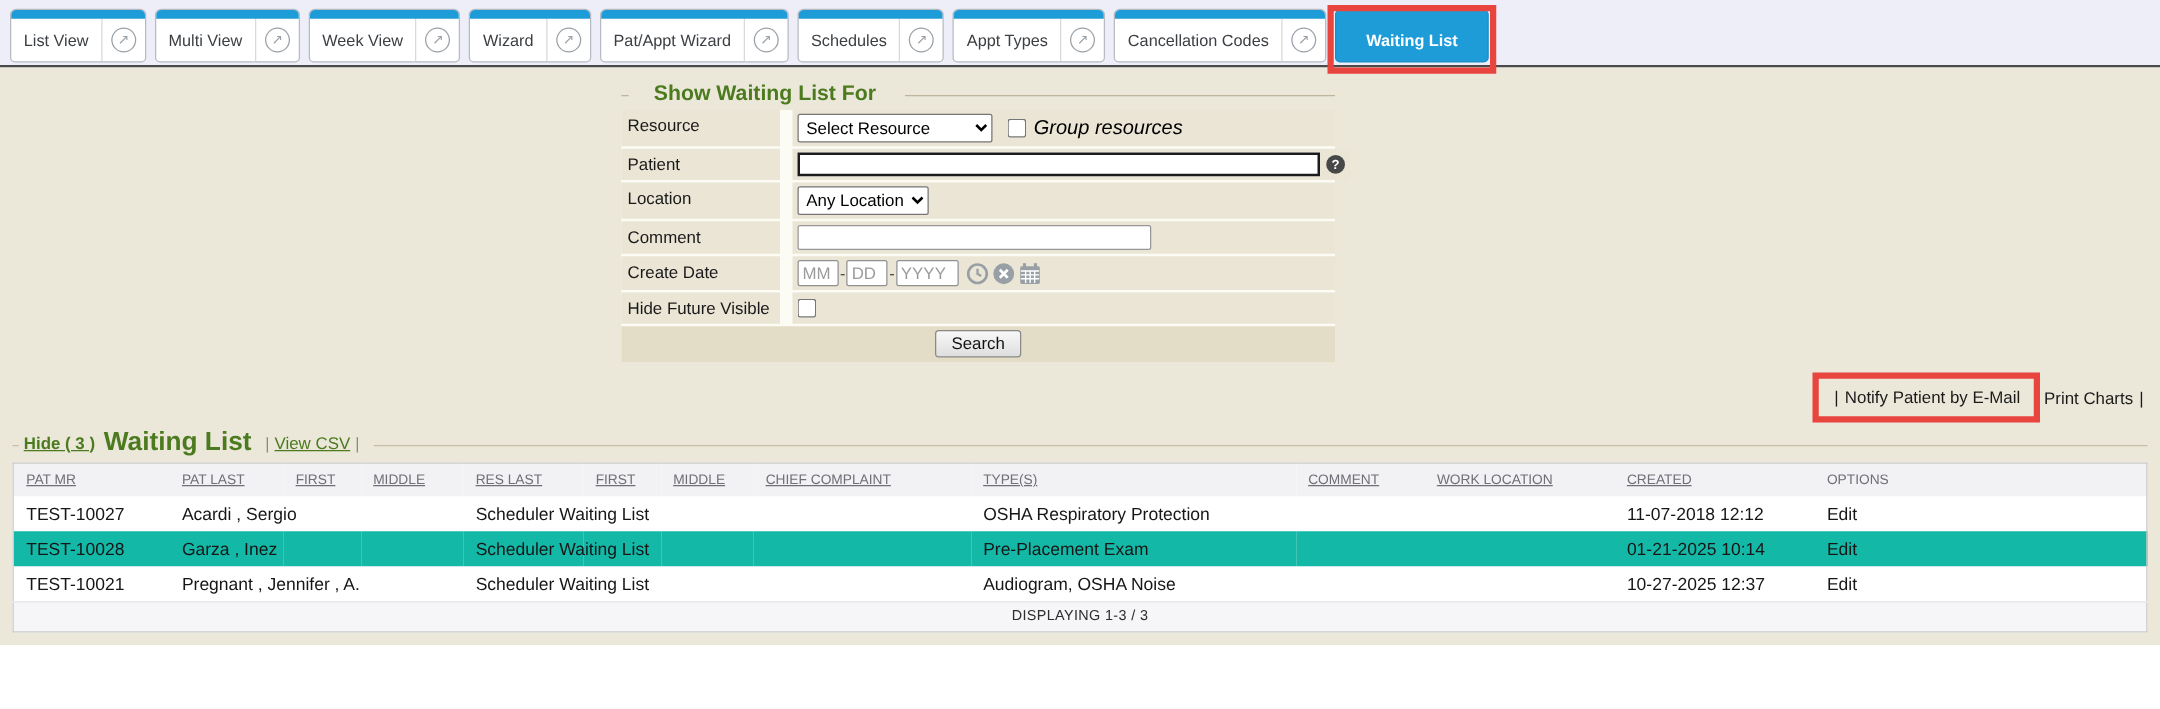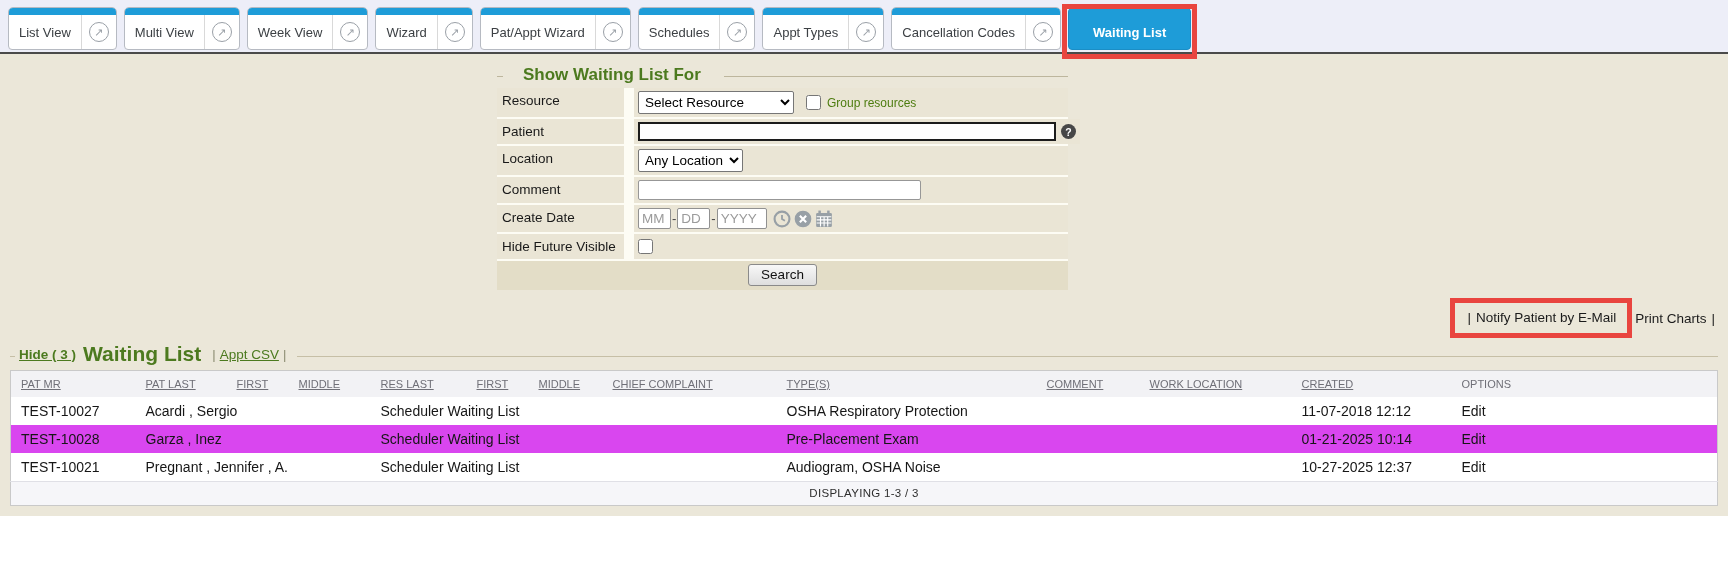--- a/index.html
+++ b/index.html
@@ -67,21 +67,21 @@
             padding:5px 2px 5px 5px; white-space:nowrap; }
   .fctrl { flex:1; display:flex; align-items:center; padding:3px 4px; }
 
   select.sel {
     font-family:"Liberation Sans", sans-serif; font-size:13.5px;
     border:1px solid #767676; border-radius:2px; background:#fff;
     height:23px; padding:0 2px;
   }
   .sel-resource { width:156px; }
   input[type="checkbox"].cb { width:15px; height:15px; margin:0 6px 0 12px; }
-  .cb-label { font-size:12px; color:#4d7c0f; }
+  .cb-label { font-size:16px; color:#000000;font-style:italic; }
   .inp-patient { width:418px; height:19px; border:2px solid #1c1c1c; background:#fff; padding:0 3px; font-size:13px; }
   .inp-comment { width:283px; height:20px; border:1px solid #979797; border-radius:2px; background:#fff; padding:0 4px; font-size:13px; }
   .inp-date { height:21px; border:1px solid #919191; border-radius:2px; background:#fff;
               font-size:13.5px; padding:0 3px; color:#1b1b1b; }
   .inp-date::placeholder { color:#9b9b9b; }
   .inp-mm, .inp-dd { width:33px; }
   .inp-yyyy { width:50px; }
   .date-sep { color:#444; margin:0 1px; font-size:13px; }
   .date-icons { display:flex; align-items:center; gap:3px; margin-left:6px; }
   .dicon { width:18px; height:18px; display:block; }
@@ -125,21 +125,21 @@
   }
   table.wl th {
     background:#f2f2f5; color:#6f6f77; font-size:11px; font-weight:normal;
     text-align:left; padding:7px 4px 7px 10px; white-space:nowrap; overflow:visible;
   }
   table.wl th span.u { text-decoration:underline; cursor:pointer; }
   table.wl td {
     font-size:14px; color:#161616; padding:6px 4px 6px 10px;
     white-space:nowrap; overflow:visible;
   }
-  tr.alt td { background:#d946ef; }
+  tr.alt td { background:#14b8a6; }
   td.edit-cell a { color:#161616; text-decoration:none; cursor:pointer; }
   table.wl tfoot td {
     background:#f6f6f9; border-top:1px solid #e0e0e6;
     text-align:center; font-size:11.5px; color:#2e2e2e; padding:5px 0 6px;
     letter-spacing:.3px;
   }
 </style>
 </head>
 <body>
 
@@ -291,21 +291,21 @@
     <a class="plain-link">Print Charts</a>
     <span class="pipe">|</span>
   </div>
 
   <div class="wl-section">
     <div class="wl-legend">
       <span class="wl-stub"></span>
       <a class="green-link">Hide ( 3 )</a>
       <span class="wl-title">Waiting List</span>
       <span class="wl-sep">|</span>
-      <a class="green-link" style="font-weight:normal;">Appt CSV</a>
+      <a class="green-link" style="font-weight:normal;">View CSV</a>
       <span class="wl-sep">|</span>
       <span class="wl-line"></span>
     </div>
 
     <table class="wl">
       <colgroup>
         <col style="width:125px">
           <col style="width:91px">
           <col style="width:62px">
           <col style="width:82px">

